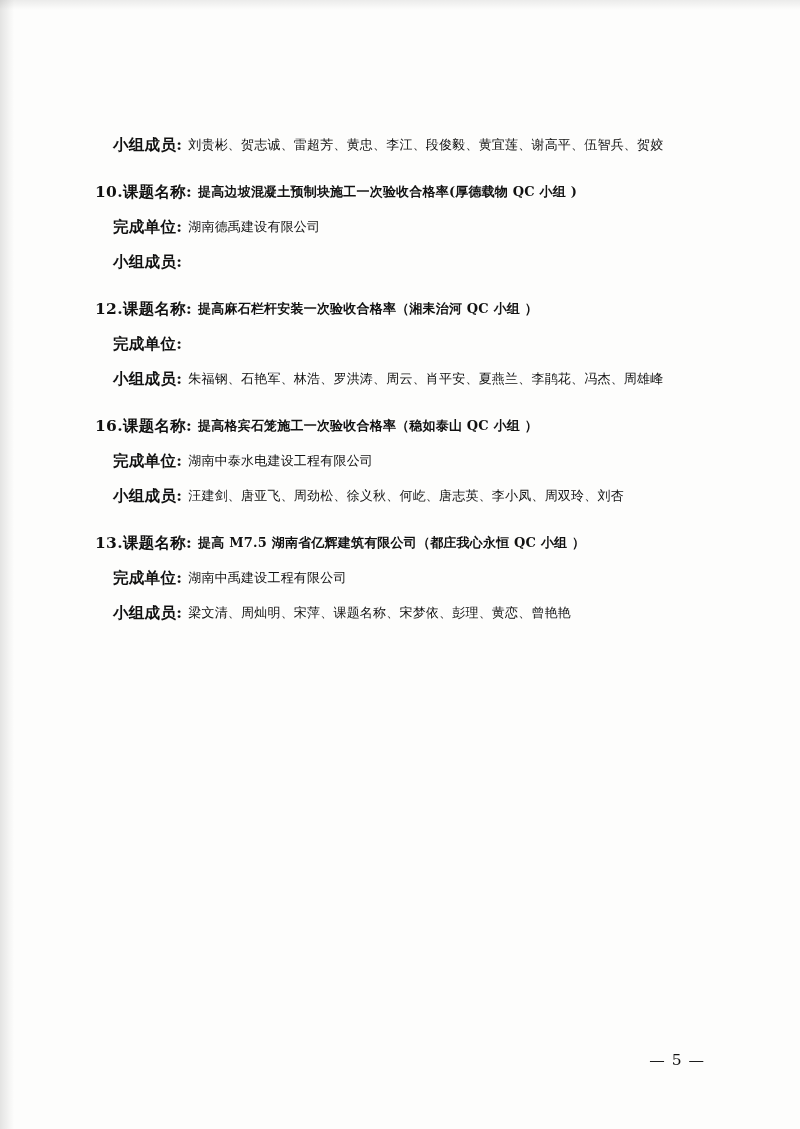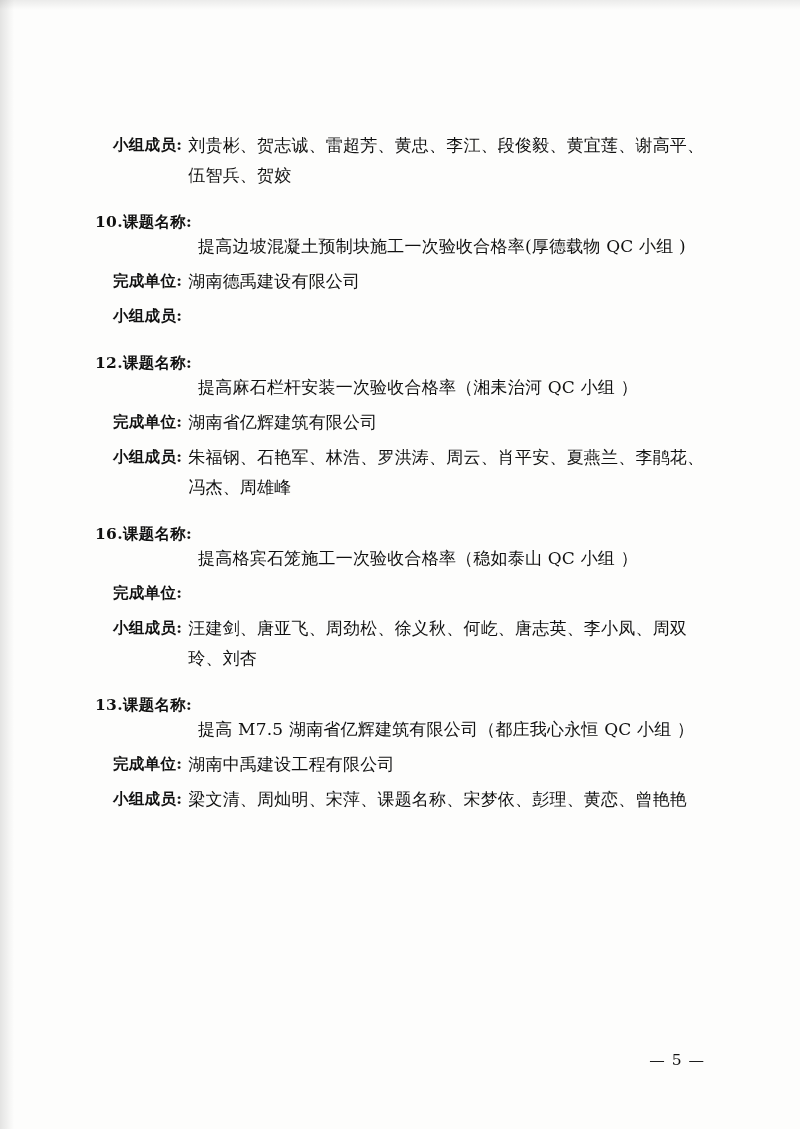--- a/index.html
+++ b/index.html
@@ -39,29 +39,28 @@
     letter-spacing: 0.3px;
   }
   .label.indent {
     padding-left: 18px;
   }
   .label.num {
     padding-left: 0px;
   }
   .value {
     flex: 1 1 auto;
-    font-size: 17px;
+    font-size: 13px;
     line-height: 30px;
     padding-left: 6px;
     letter-spacing: 0.2px;
     word-break: break-word;
   }
   .value.bold-title {
-    font-weight: normal;
-    margin-top: 24px;
+    font-weight: bold;
   }
   .first-entry .row:first-child .label {
     padding-left: 18px;
   }
   .page-number {
     position: absolute;
     right: 95px;
     bottom: 60px;
     font-size: 15.5px;
     letter-spacing: 1px;
@@ -116,36 +115,36 @@
   </div>
 
   <div class="entry">
     <div class="row">
       <div class="label num">12.</div>
       <div class="label">课题名称:</div>
       <div class="value bold-title">提高麻石栏杆安装一次验收合格率（湘耒治河 QC 小组 ）</div>
     </div>
     <div class="row">
       <div class="label indent">完成单位:</div>
-      <div class="value">湖南省亿辉建筑有限公司</div>
     </div>
     <div class="row">
       <div class="label indent">小组成员:</div>
       <div class="value">朱福钢、石艳军、林浩、罗洪涛、周云、肖平安、夏燕兰、李鹃花、冯杰、周雄峰</div>
     </div>
   </div>
 
   <div class="entry">
     <div class="row">
       <div class="label num">16.</div>
       <div class="label">课题名称:</div>
       <div class="value bold-title">提高格宾石笼施工一次验收合格率（稳如泰山 QC 小组 ）</div>
     </div>
     <div class="row">
       <div class="label indent">完成单位:</div>
+      <div class="value">湖南中泰水电建设工程有限公司</div>
     </div>
     <div class="row">
       <div class="label indent">小组成员:</div>
       <div class="value">汪建剑、唐亚飞、周劲松、徐义秋、何屹、唐志英、李小凤、周双玲、刘杏</div>
     </div>
   </div>
 
   <div class="entry">
     <div class="row">
       <div class="label num">13.</div>

